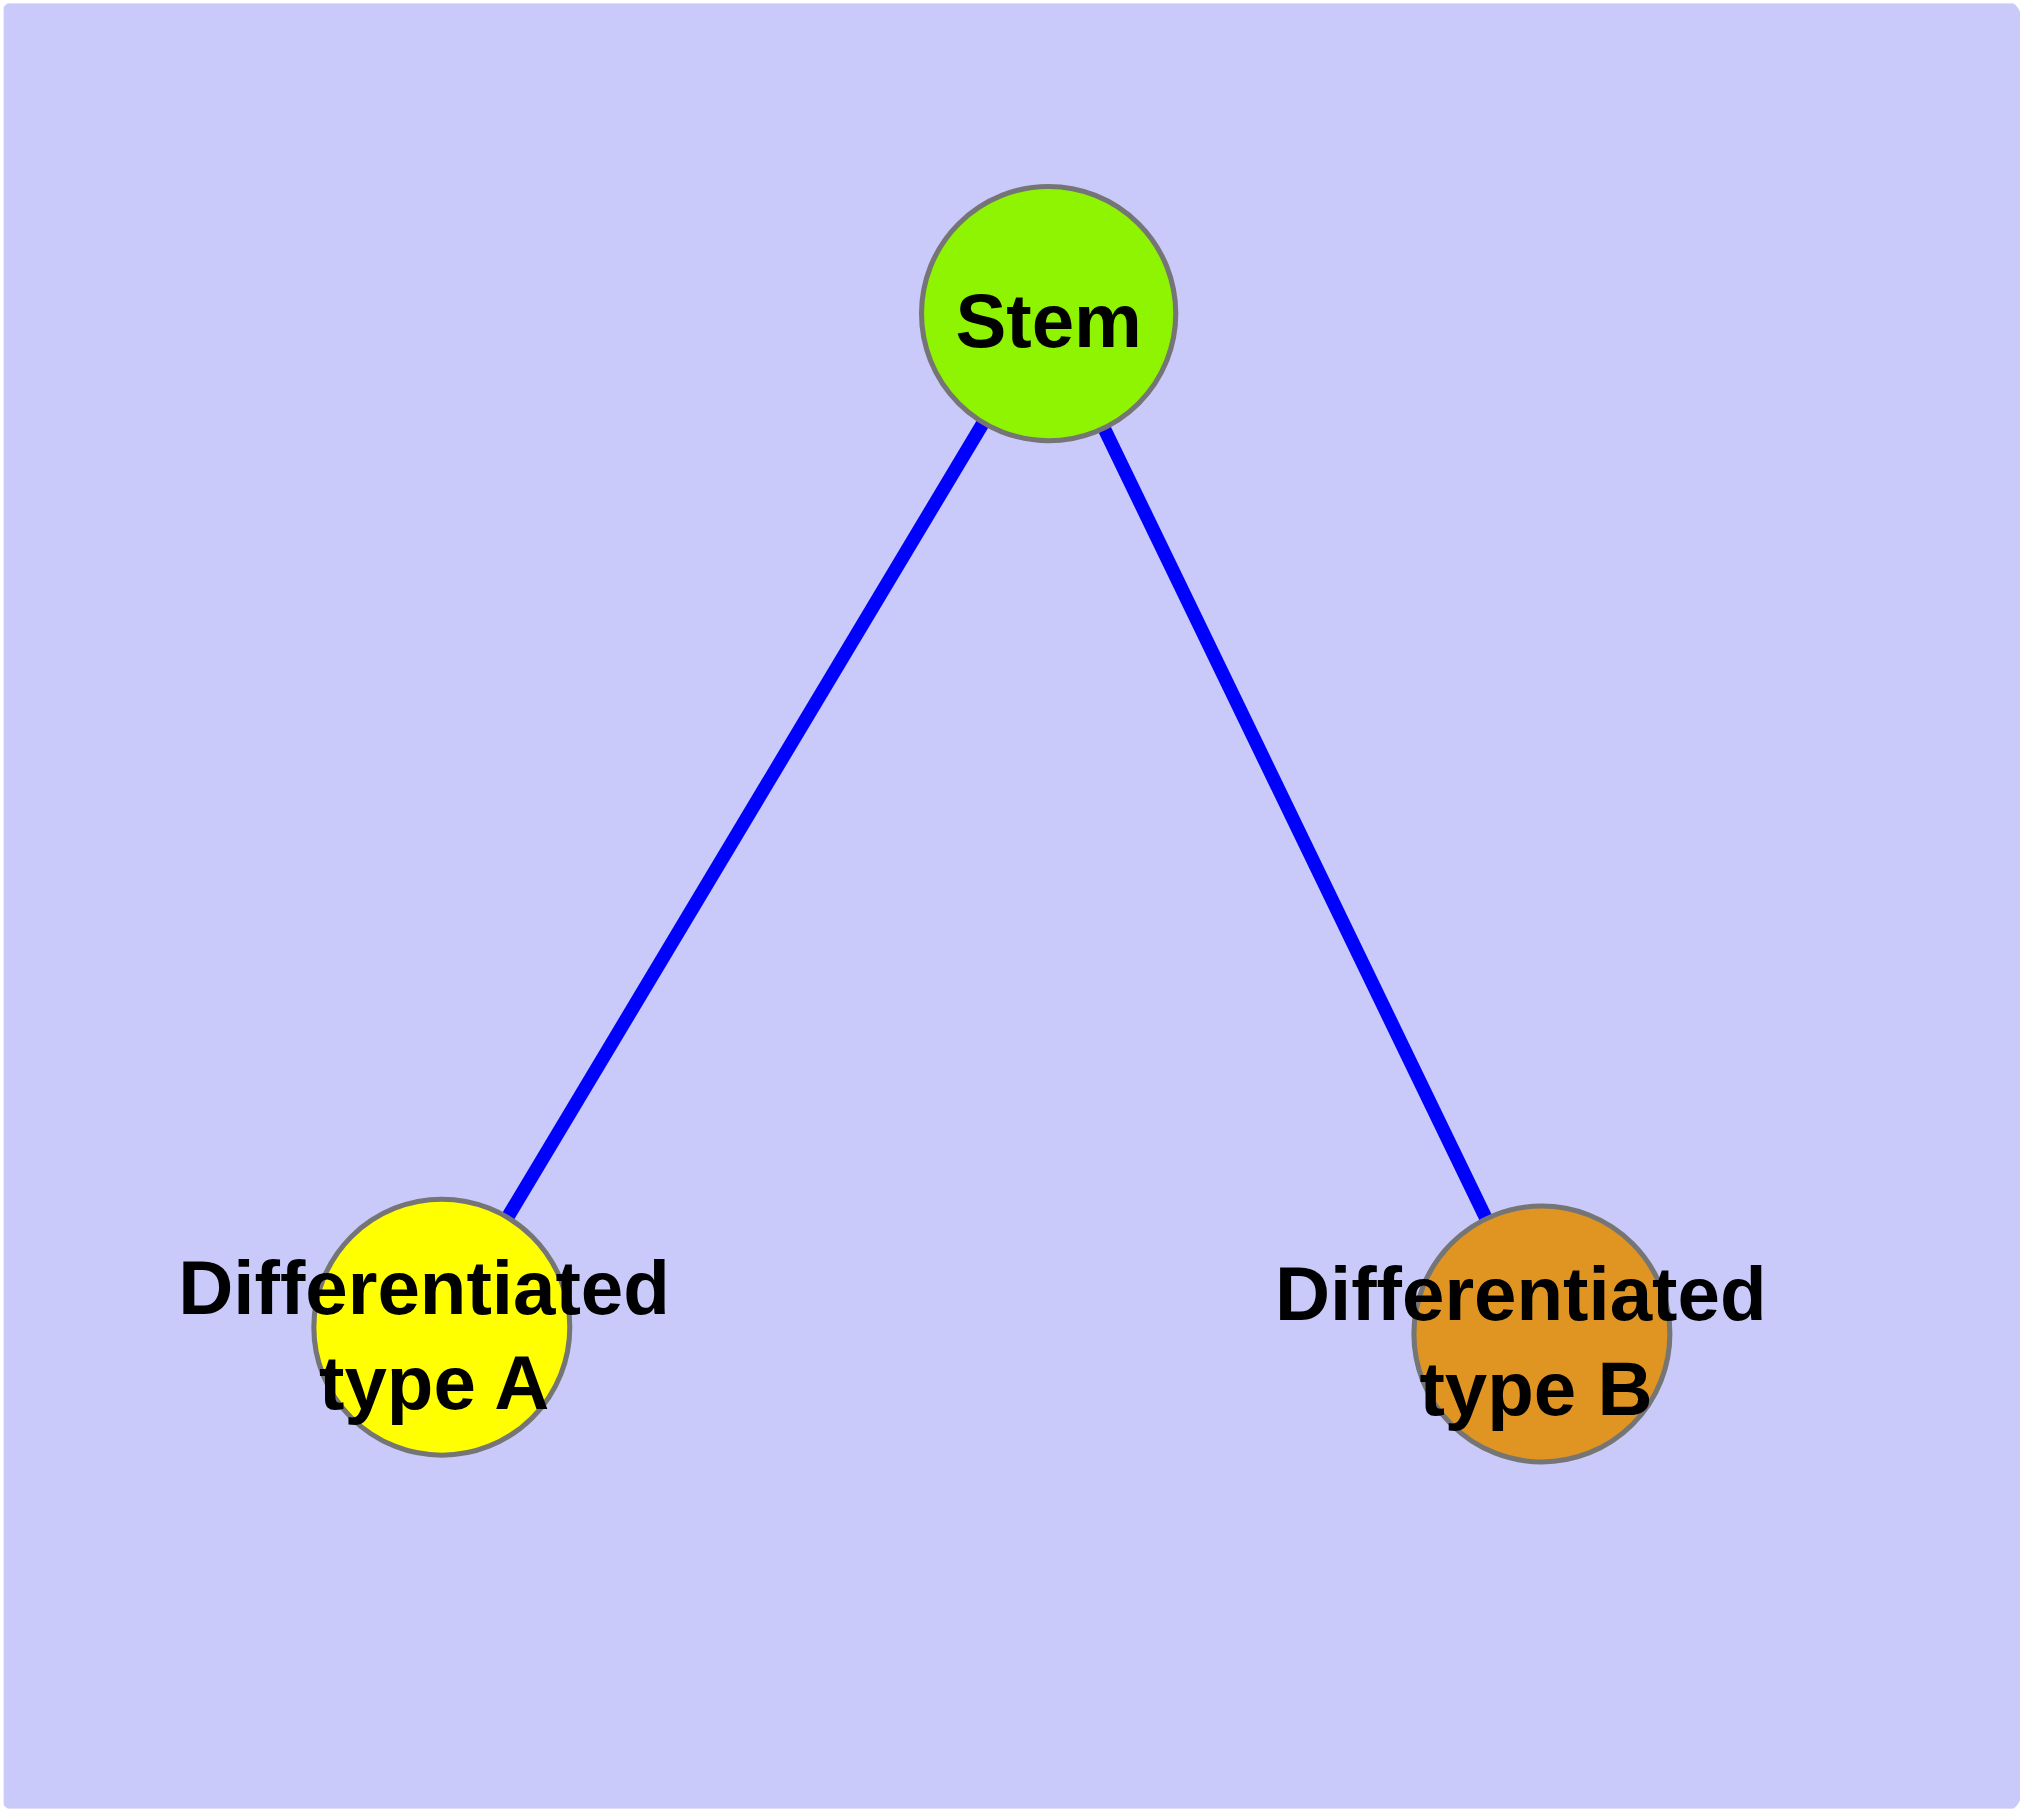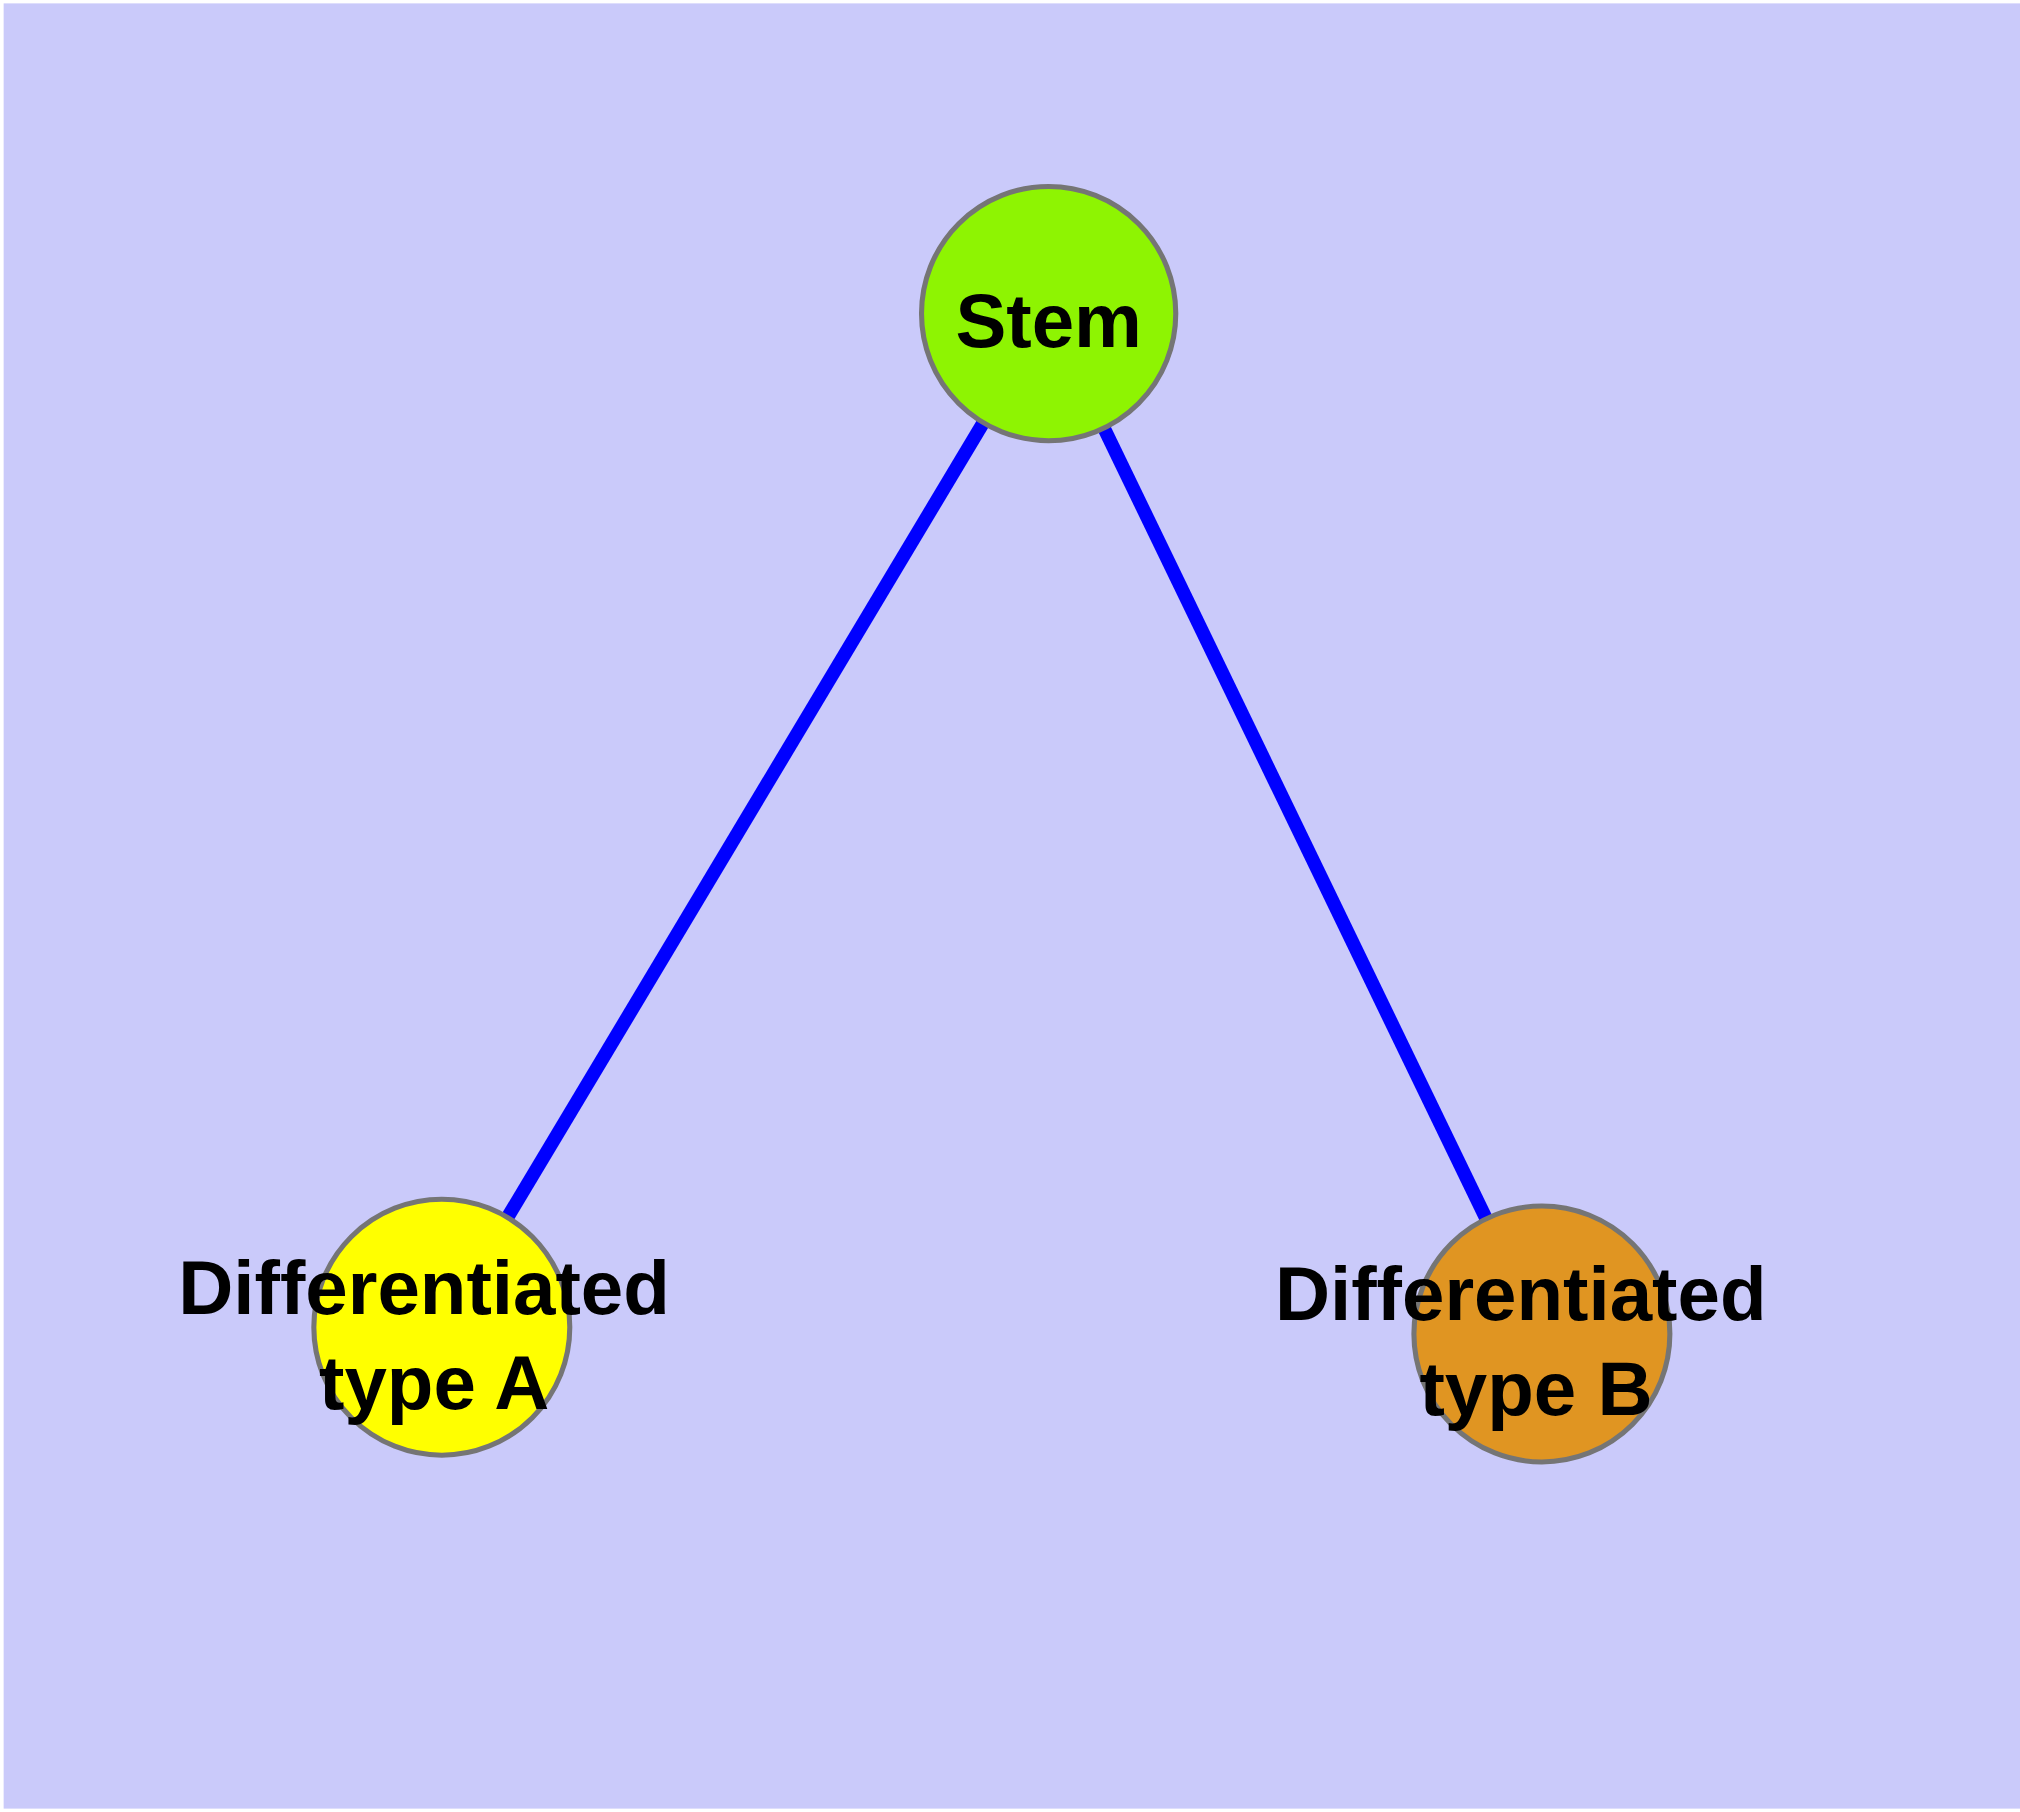--- a/index.html
+++ b/index.html
@@ -7,20 +7,21 @@
     padding: 0;
     background: #FFFFFF;
     font-family: "Liberation Sans", sans-serif;
   }
   .stage {
     position: relative;
     width: 2021px;
     height: 1812px;
     background: #FFFFFF;
     overflow: hidden;
+    border-radius: 18px;
   }
   svg.diagram {
     display: block;
     width: 2021px;
     height: 1812px;
   }
   .node-label {
     font-family: "Liberation Sans", "DejaVu Sans", sans-serif;
     font-weight: bold;
     fill: #000000;

